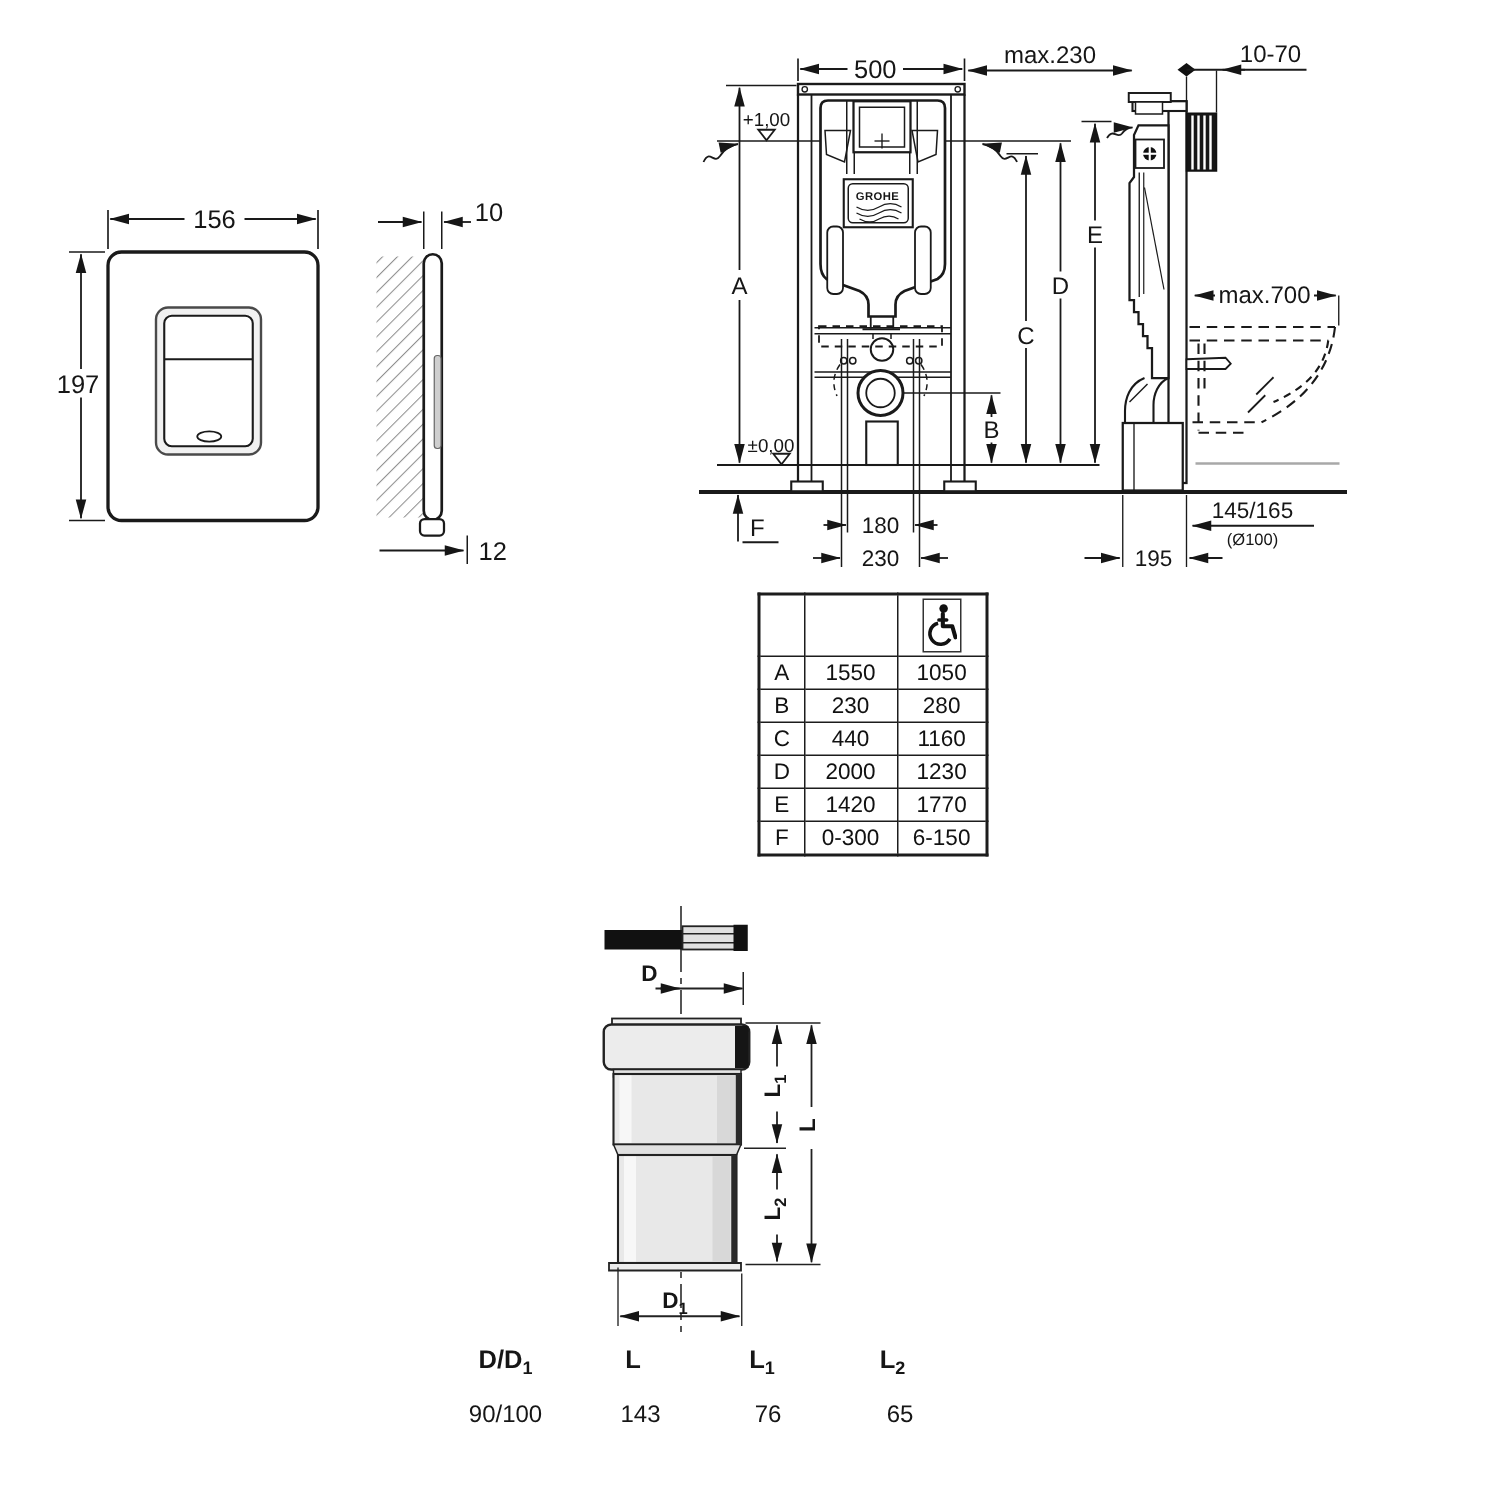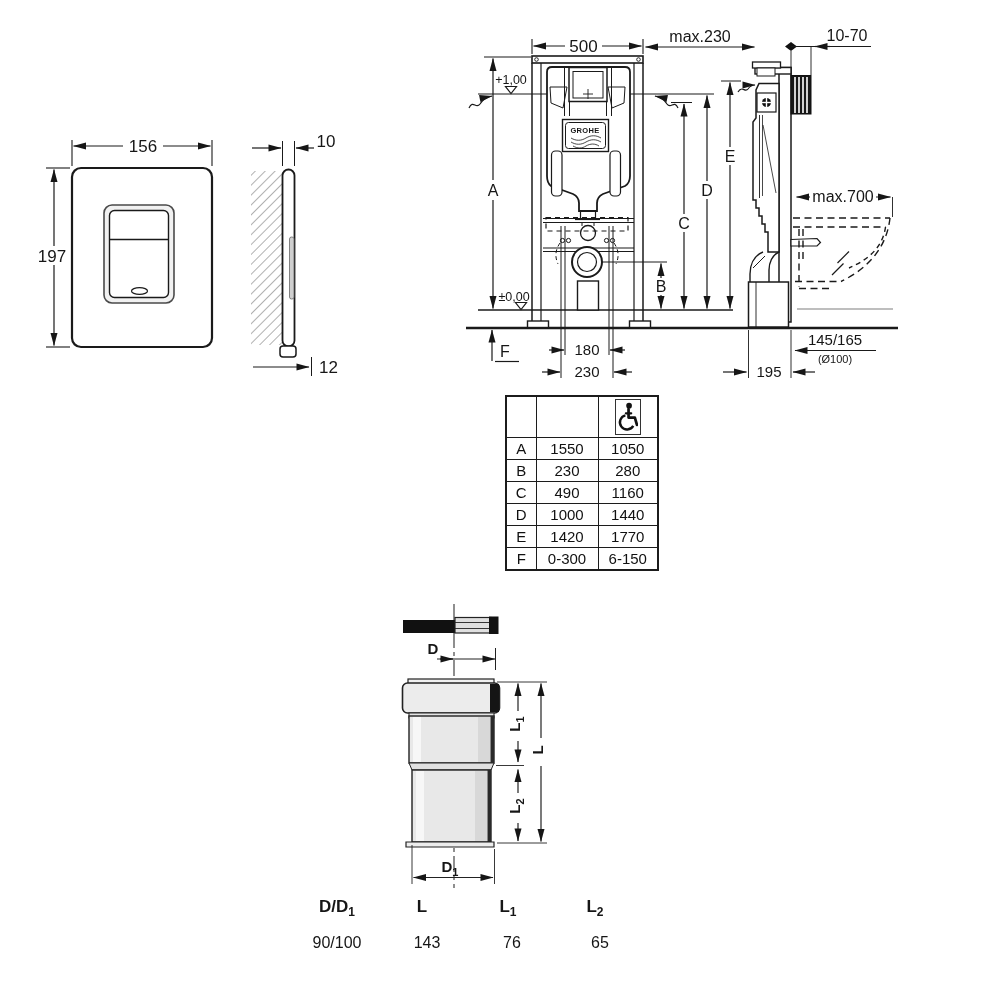--- a/index.html
+++ b/index.html
@@ -339,27 +339,27 @@
     <td>1550</td>
     <td>1050</td>
   </tr>
   <tr>
     <td>B</td>
     <td>230</td>
     <td>280</td>
   </tr>
   <tr>
     <td>C</td>
-    <td>490</td>
+    <td>440</td>
     <td>1160</td>
   </tr>
   <tr>
     <td>D</td>
-    <td>1000</td>
-    <td>1440</td>
+    <td>2000</td>
+    <td>1230</td>
   </tr>
   <tr>
     <td>E</td>
     <td>1420</td>
     <td>1770</td>
   </tr>
   <tr>
     <td>F</td>
     <td>0-300</td>
     <td>6-150</td>

